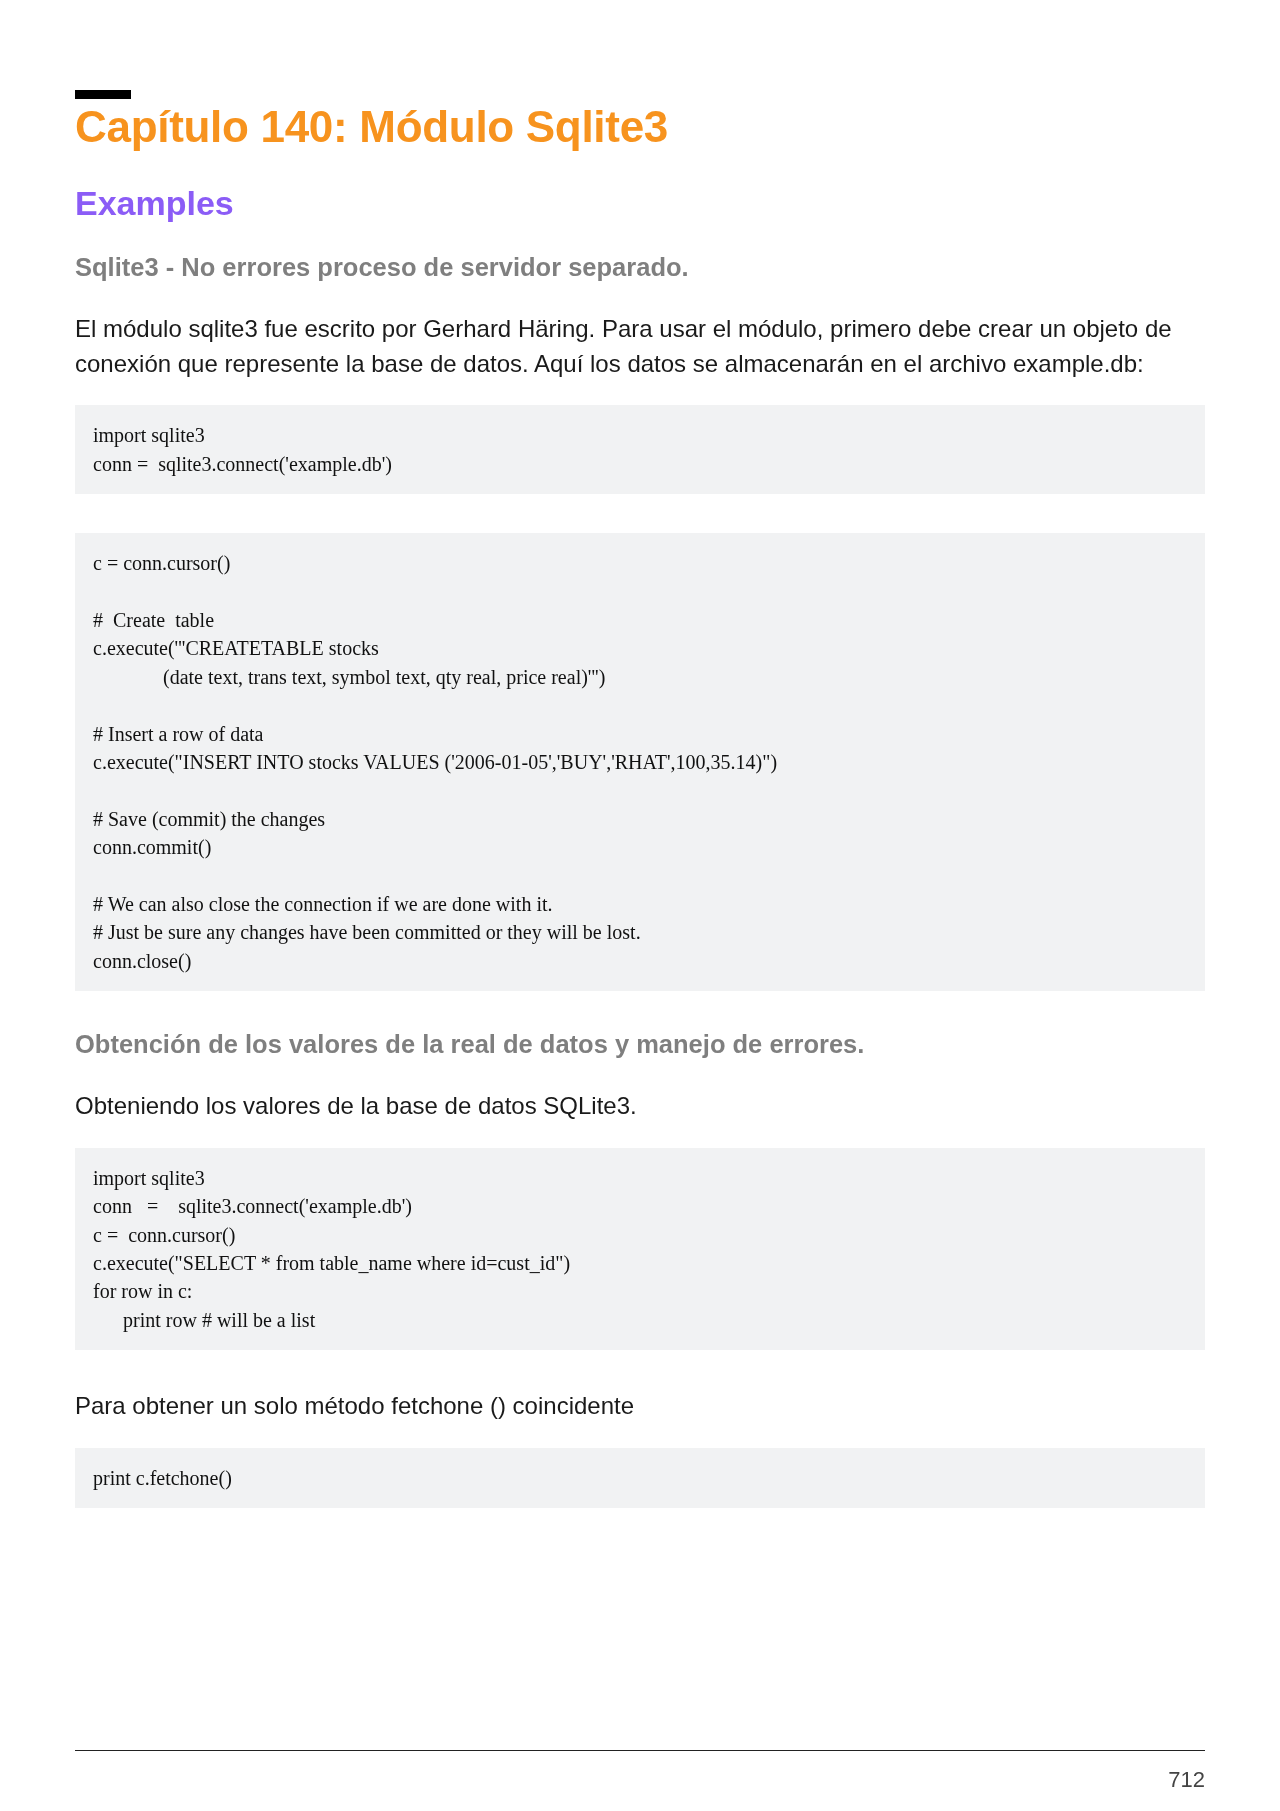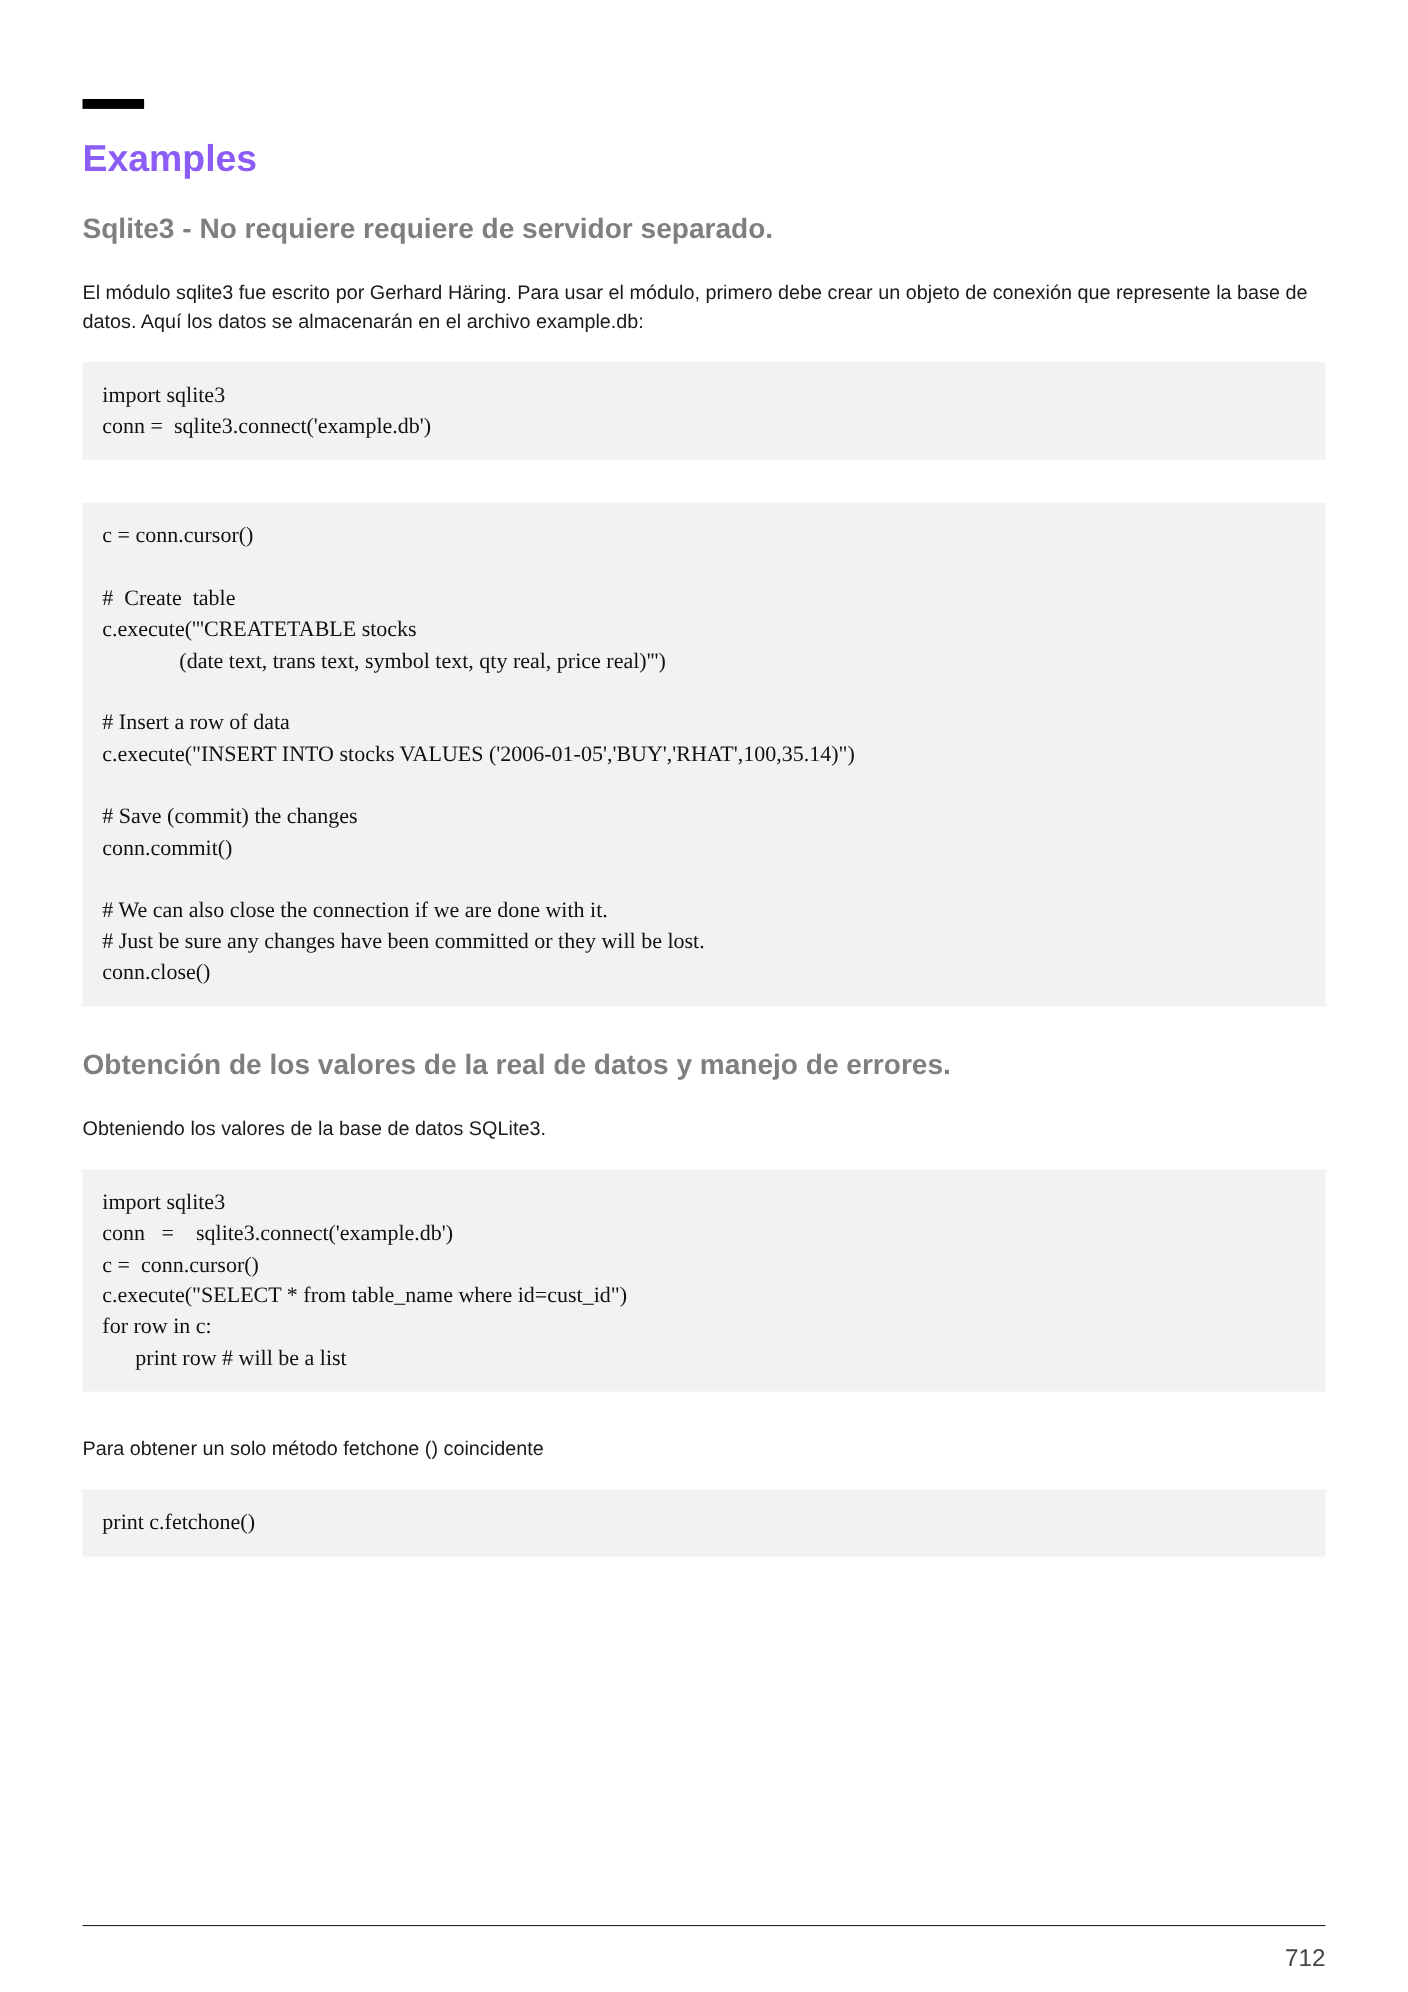--- a/index.html
+++ b/index.html
@@ -36,21 +36,21 @@
     margin: 26px 0 30px 0;
     color: #8b5cf6;
   }
   .h3 {
     font-size: 25.5px;
     font-weight: bold;
     color: #7f7f7f;
     margin: 26px 0 30px 0;
   }
   .para {
-    font-size: 18px;
+    font-size: 24px;
     line-height: 1.45;
     color: #1a1a1a;
     margin: 0 0 24px 0;
   }
   .code-block {
     background: #f1f2f3;
     padding: 16px 18px 16px 18px;
     font-family: "Times New Roman", Times, serif;
     font-size: 20px;
     line-height: 1.42;
@@ -72,24 +72,25 @@
     font-size: 22px;
     color: #444;
   }
 </style>
 </head>
 <body>
 
 <div class="page">
 
   <div class="title-accent"></div>
+  <h1 class="chapter-title">Capítulo 140: Módulo Sqlite3</h1>
 
   <div class="h2">Examples</div>
 
-  <div class="h3">Sqlite3 - No requiere requiere de servidor separado.</div>
+  <div class="h3">Sqlite3 - No errores proceso de servidor separado.</div>
 
   <p class="para">El módulo sqlite3 fue escrito por Gerhard Häring. Para usar el módulo, primero debe crear un objeto de conexión que represente la base de datos. Aquí los datos se almacenarán en el archivo example.db:</p>
 
   <div class="code-block">import sqlite3
 conn =  sqlite3.connect('example.db')</div>
 
 
   <div class="code-block">c = conn.cursor()
 
 #  Create  table

